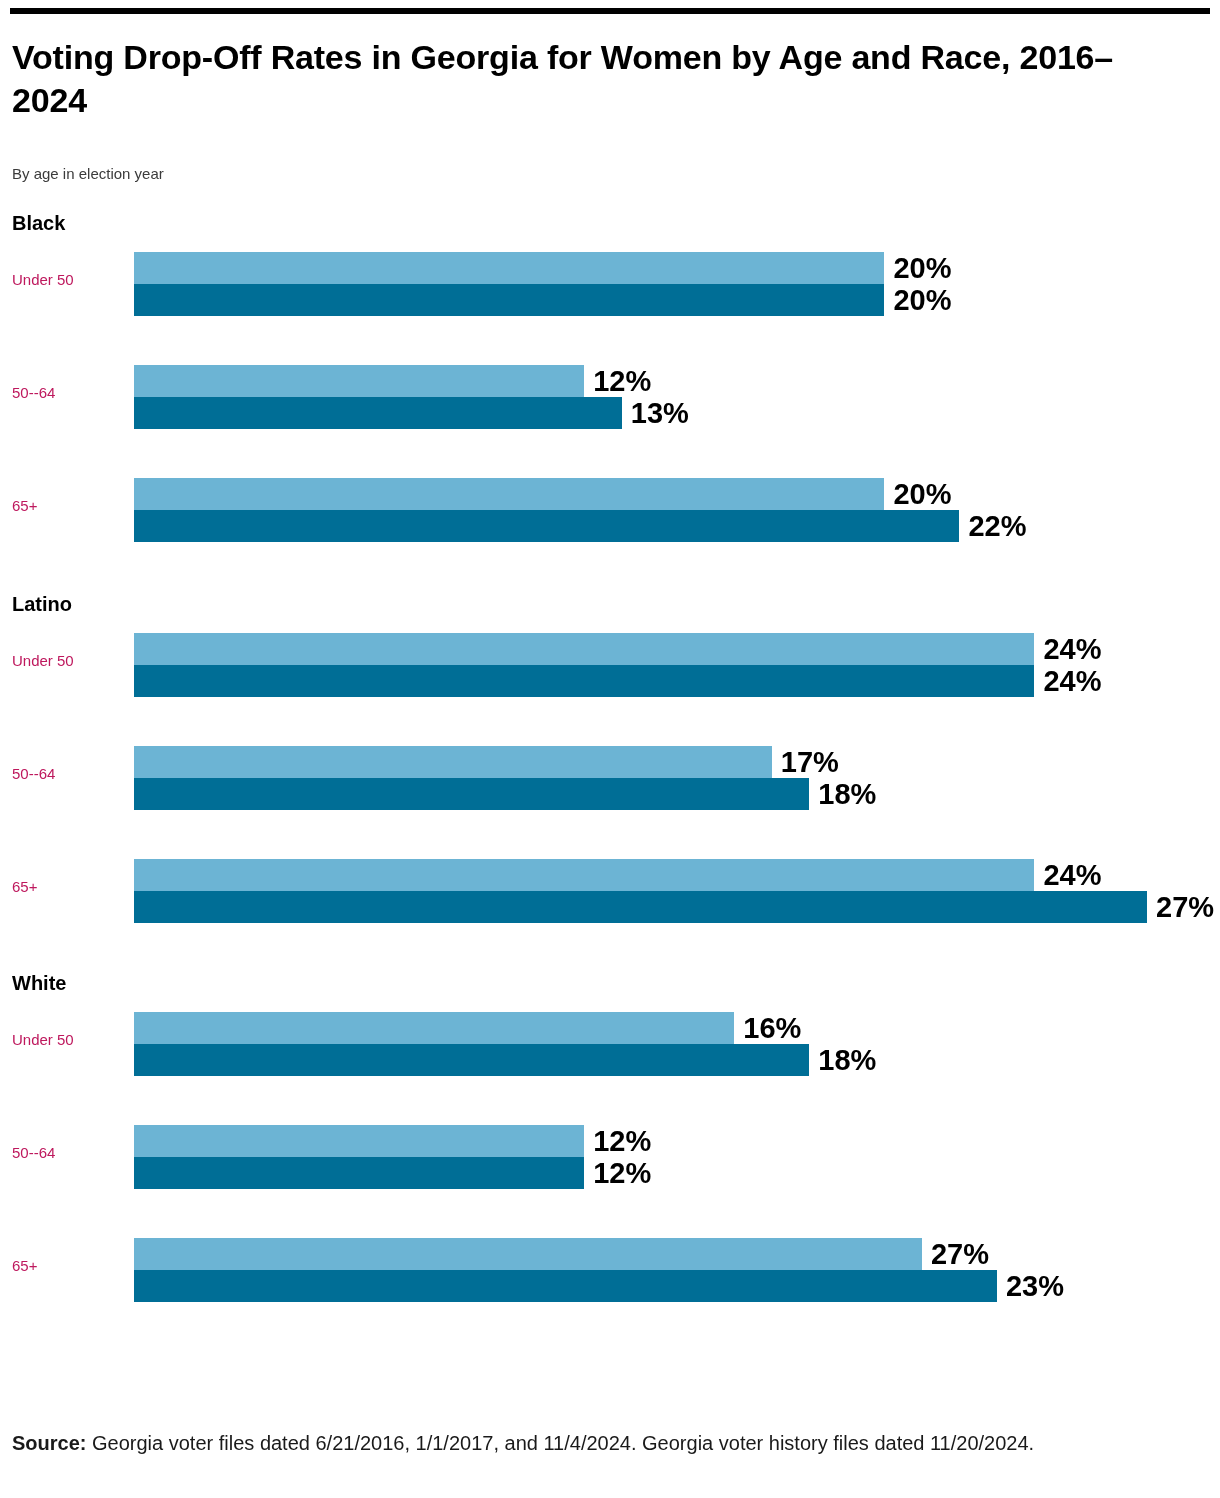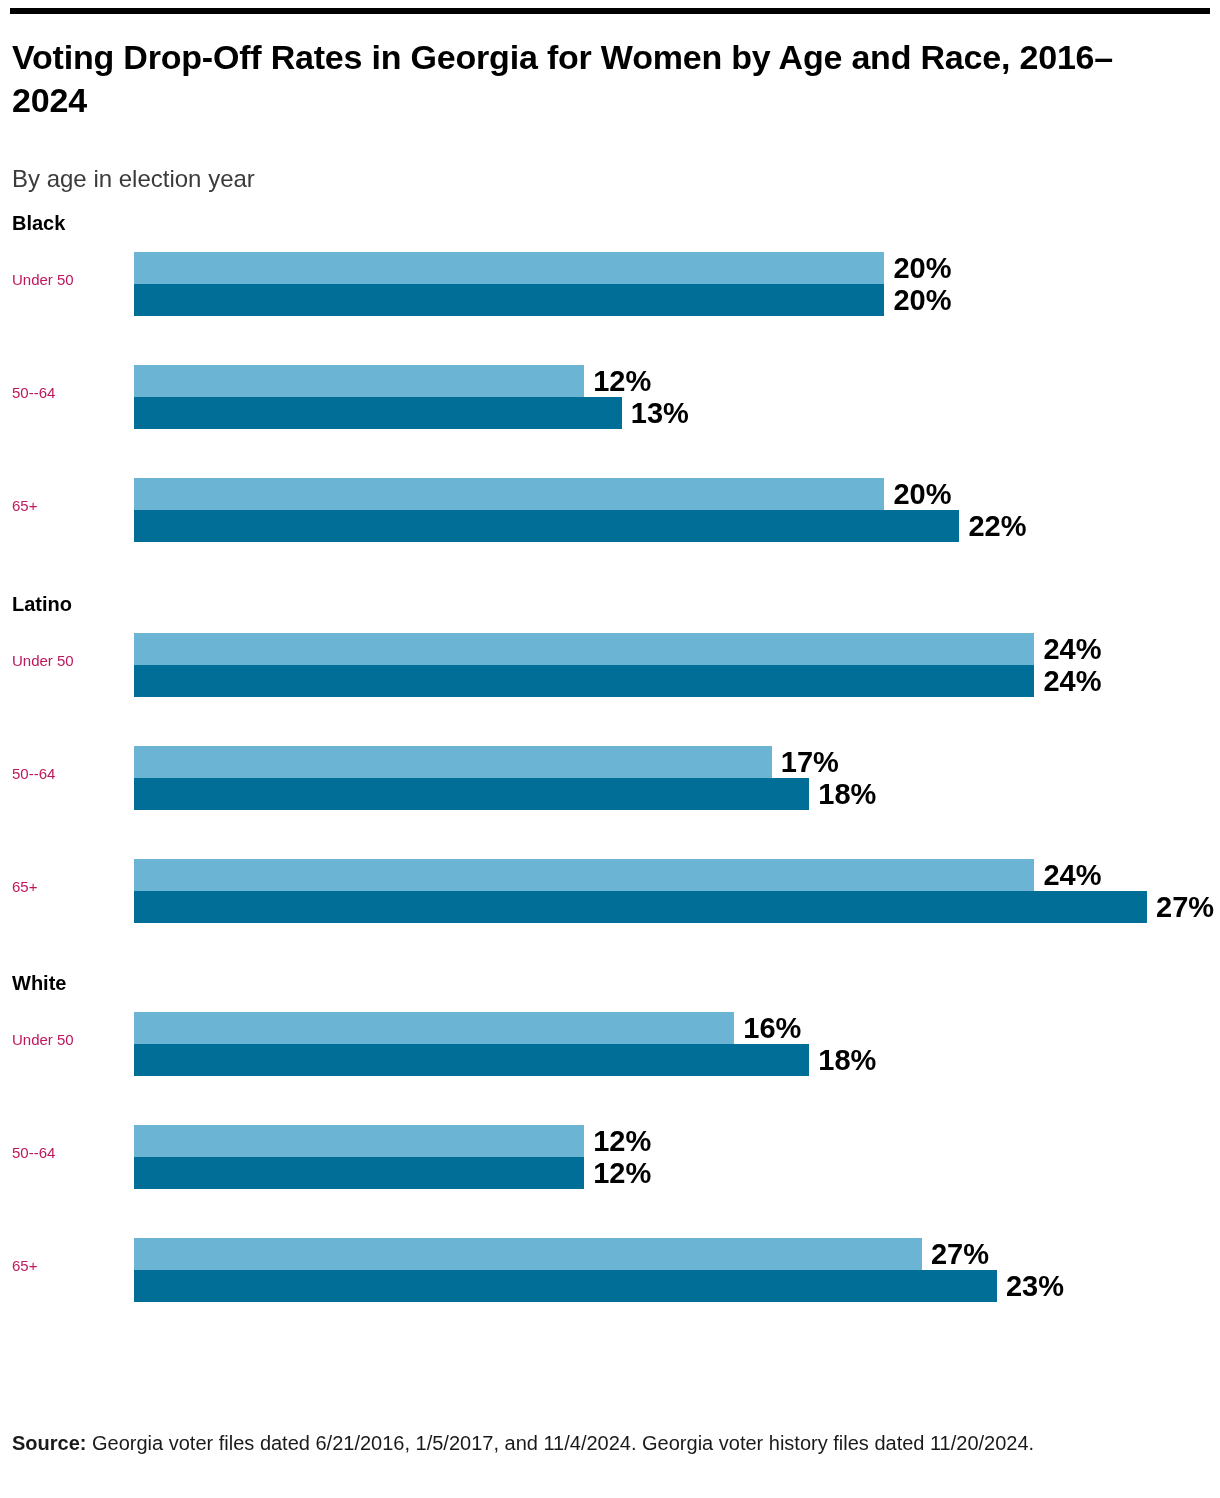--- a/index.html
+++ b/index.html
@@ -37,21 +37,21 @@
     font-size: 34px;
     line-height: 43px;
     font-weight: bold;
     letter-spacing: -0.2px;
     color: #000000;
   }
   .subtitle {
     position: absolute;
     left: 12px;
     top: 165px;
-    font-size: 24px;
+    font-size: 15px;
     color: #3b3b3b;
     font-weight: normal;
   }
 
   .plot {
     position: absolute;
     left: 0;
     top: 0;
     width: 1220px;
     height: 1498px;
@@ -178,16 +178,16 @@
       <div class="bar-value" style="left: 593.24px; top: 1157px;">12%</div>
       <div class="cat-label" style="top: 1257px;">65+</div>
       <div class="bar light" style="left: 134px; top: 1238px; width: 787.92px;"></div>
       <div class="bar-value" style="left: 930.92px; top: 1238px;">27%</div>
       <div class="bar dark" style="left: 134px; top: 1270px; width: 862.96px;"></div>
       <div class="bar-value" style="left: 1005.96px; top: 1270px; text-align: right;">23%</div>
     </div>
 
 
   <div class="source">
-    <b>Source:</b><span> Georgia voter files dated 6/21/2016, 1/5/2017, and 11/4/2024. Georgia voter history files dated 11/20/2024.</span>
+    <b>Source:</b><span> Georgia voter files dated 6/21/2016, 1/1/2017, and 11/4/2024. Georgia voter history files dated 11/20/2024.</span>
   </div>
 
 </div>
 
 </body></html>

